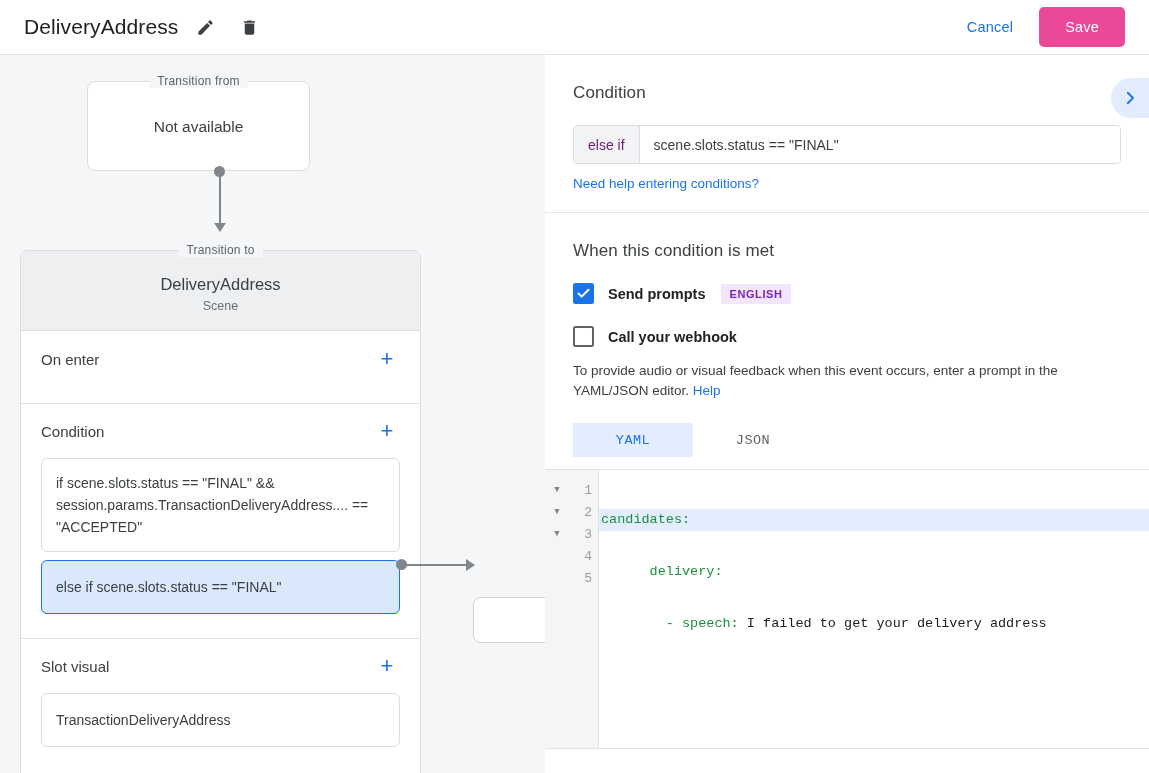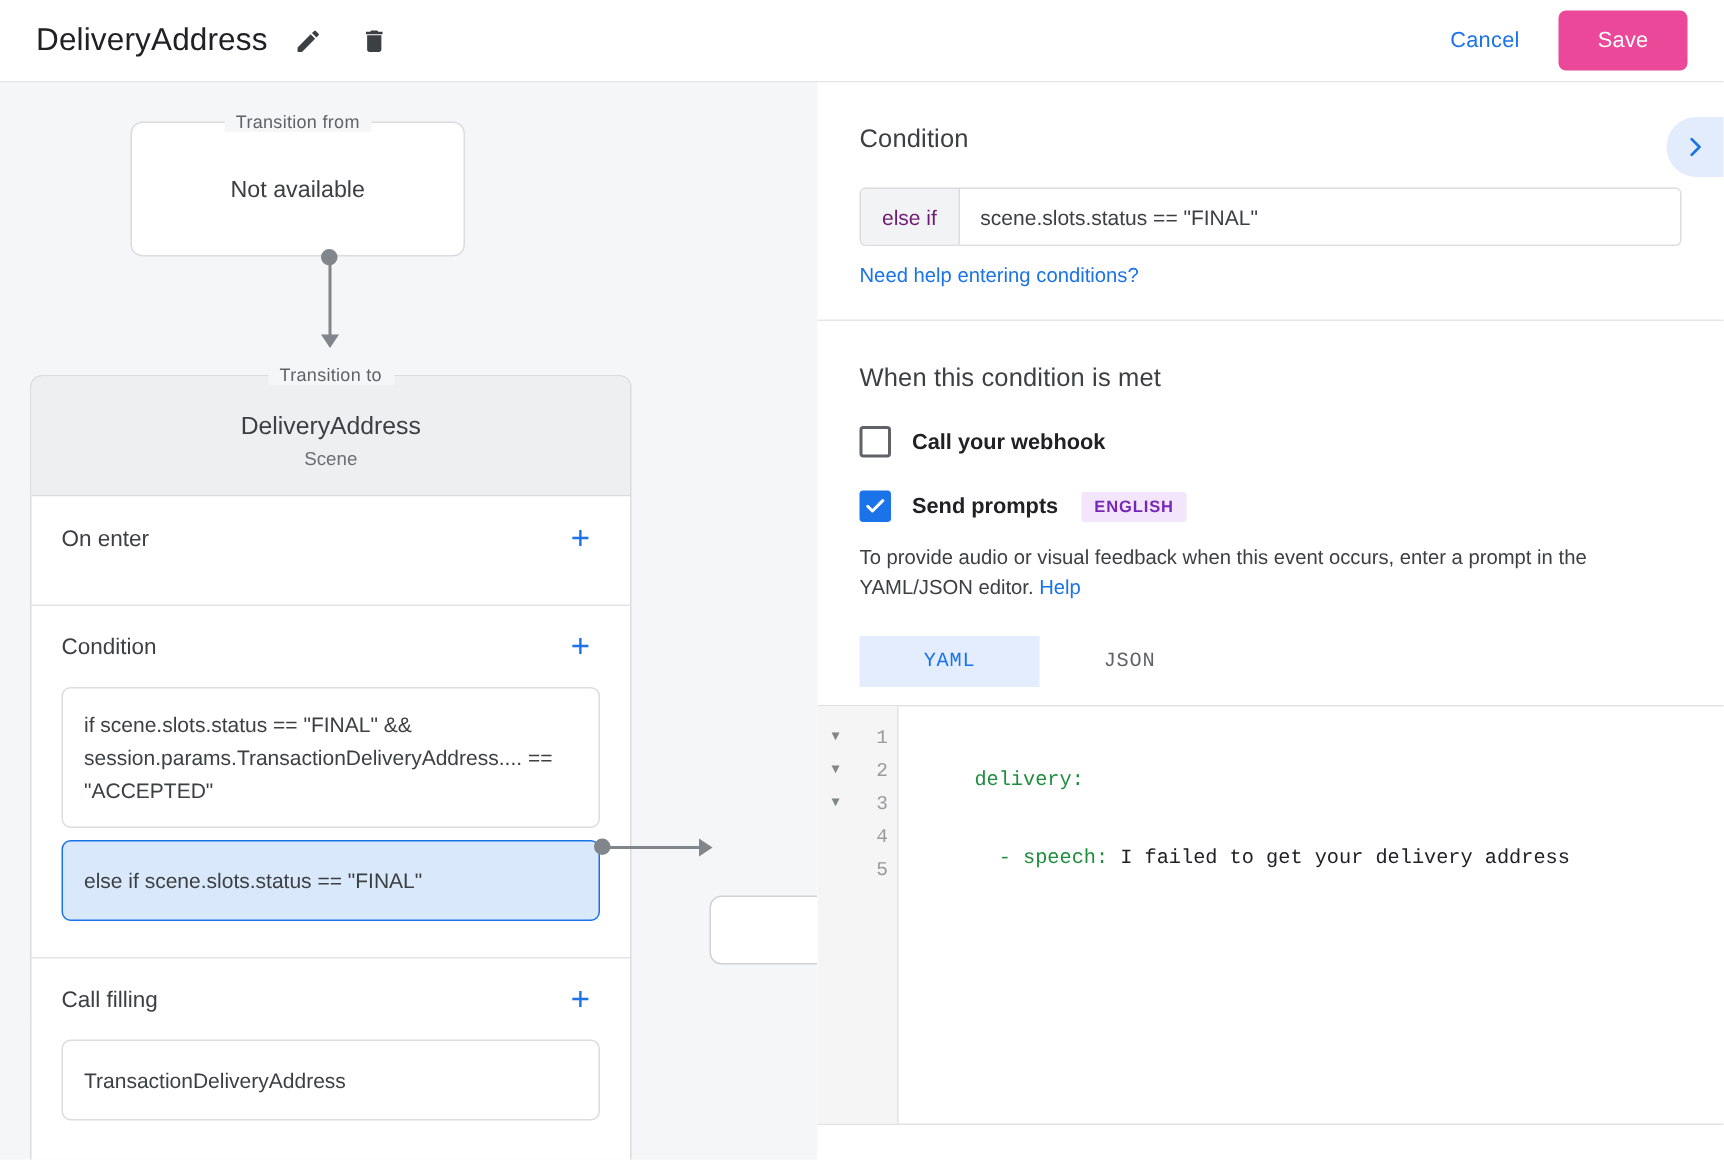--- a/index.html
+++ b/index.html
@@ -422,21 +422,21 @@
       <div class="section-head">
         <div class="section-title">Condition</div>
         <div class="plus-btn">+</div>
       </div>
       <div class="item-box">if scene.slots.status == "FINAL" &amp;&amp; session.params.TransactionDeliveryAddress.... == "ACCEPTED"</div>
       <div class="item-box selected single">else if scene.slots.status == "FINAL"</div>
     </div>
 
     <div class="section last">
       <div class="section-head">
-        <div class="section-title">Call filling</div>
+        <div class="section-title">Slot visual</div>
         <div class="plus-btn">+</div>
       </div>
       <div class="item-box single">TransactionDeliveryAddress</div>
     </div>
   </div>
 
   <div class="conn-dot" style="left:396px; top:504px;"></div>
   <div class="conn-line-h" style="left:404px; top:509px; width:64px;"></div>
   <div class="arrowhead-right" style="left:466px; top:503.5px;"></div>
 </div>
@@ -457,34 +457,34 @@
       <input class="cond-input" type="text" value="scene.slots.status == &quot;FINAL&quot;" style="">
     </div>
 
     <span class="link">Need help entering conditions?</span>
   </div>
 
   <div class="divider"></div>
 
   <div class="panel-section">
     <div class="panel-h">When this condition is met</div>
-
-    <div class="check-row">
-      <div class="cbox"></div>
-      <div class="check-label">Call your webhook</div>
-    </div>
 
     <div class="check-row">
       <div class="cbox checked">
         <svg width="15" height="15" viewBox="0 0 24 24" fill="none" stroke="#ffffff" stroke-width="3.2" stroke-linecap="round" stroke-linejoin="round">
           <polyline points="20 6 9 17 4 12"></polyline>
         </svg>
       </div>
       <div class="check-label">Send prompts</div>
       <div class="badge">ENGLISH</div>
+    </div>
+
+    <div class="check-row">
+      <div class="cbox"></div>
+      <div class="check-label">Call your webhook</div>
     </div>
 
     <div class="helptext">
       <span>To provide audio or visual feedback when this event occurs, enter a prompt in the YAML/JSON editor.</span>
       <span class="link" style="margin-top:0;">Help</span>
     </div>
 
     <div class="tabs">
       <div class="tab active">YAML</div>
       <div class="tab">JSON</div>
@@ -508,19 +508,20 @@
       <div class="gl">
           <span class="fold"></span>
           <span class="gnum">4</span>
         </div>
       <div class="gl">
           <span class="fold"></span>
           <span class="gnum">5</span>
         </div>
     </div>
     <div class="code">
+      <div class="cl hl"><span class="k">candidates:</span><span class="v"></span></div>
       <div class="cl"><span class="k">      delivery:</span><span class="v"></span></div>
       <div class="cl"><span class="k">        - speech:</span><span class="v"> I failed to get your delivery address</span></div>
       <div class="cl"><span class="k"></span><span class="v"></span></div>
     </div>
   </div>
 
 </div>
 
 </body></html>

